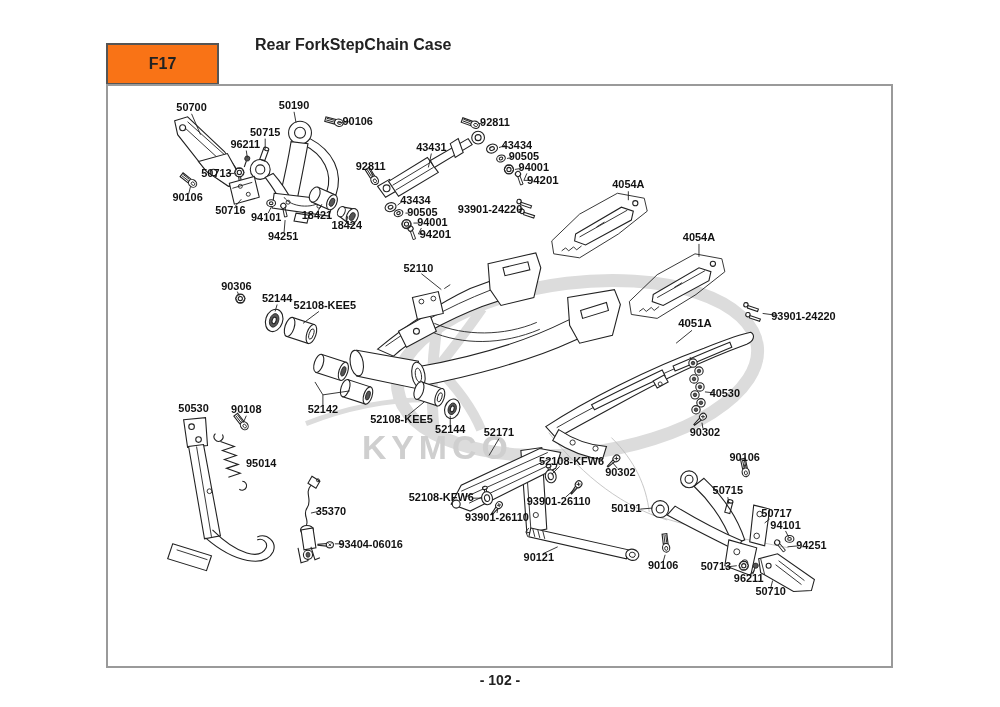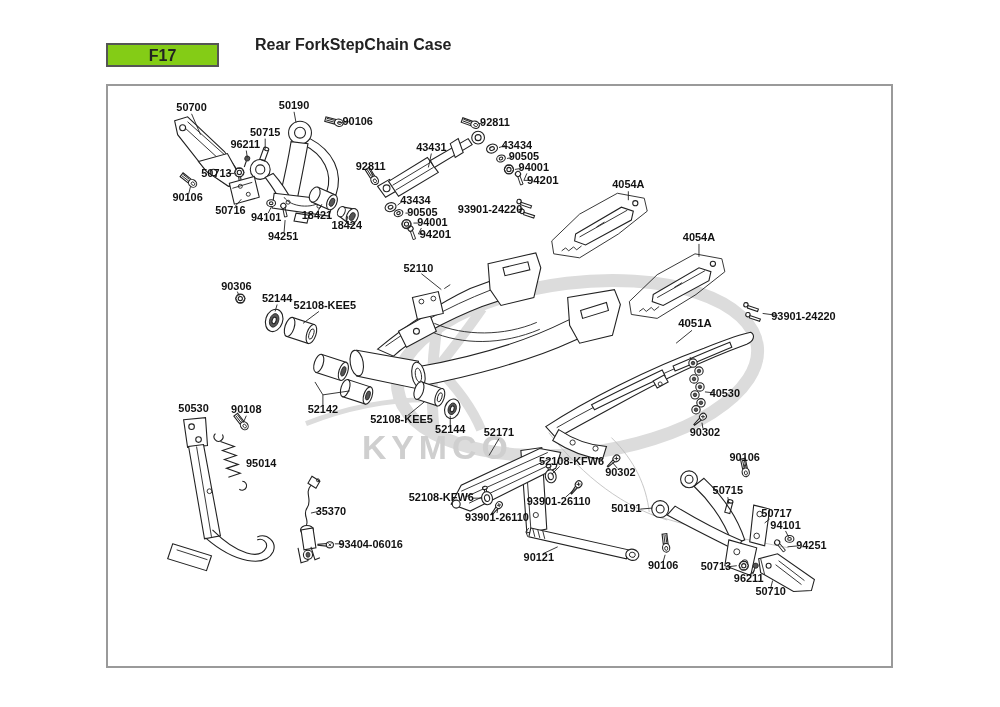--- a/index.html
+++ b/index.html
@@ -1,20 +1,20 @@
 <!DOCTYPE html>
 <html><head>
 <meta charset="utf-8">
 <style>
   html,body{margin:0;padding:0;background:#fff;}
   .sheet{position:relative;width:1000px;height:707px;background:#fff;overflow:hidden;
          font-family:"Liberation Sans",sans-serif;}
-  .code-box{position:absolute;left:106px;top:43px;width:113px;height:24px;
-            border:2px solid #555;background:#84cc16;box-sizing:border-box;
-            display:flex;align-items:flex-end;justify-content:center;
+  .code-box{position:absolute;left:106px;top:43px;width:113px;height:42px;
+            border:2px solid #555;background:#f97316;box-sizing:border-box;
+            display:flex;align-items:center;justify-content:center;
             font-weight:bold;font-size:16px;color:#222;}
   .title{position:absolute;left:255px;top:36px;font-weight:bold;font-size:16px;color:#222;}
   .frame{position:absolute;left:106px;top:84px;width:787px;height:584px;
          border:2px solid #9a9a9a;box-sizing:border-box;background:#fff;}
   .frame svg{position:absolute;left:0;top:0;width:100%;height:100%;}
   .footer{position:absolute;left:0;right:0;top:672px;text-align:center;
           font-weight:bold;font-size:14px;color:#222;}
   
   .fw{fill:#fff;stroke:#222;stroke-width:1.1;}
   .fd{fill:#555;stroke:#222;stroke-width:.8;}
@@ -437,13 +437,14 @@
         <text x="778" y="518" class="plabel">50717</text>
         <text x="787" y="530" class="plabel">94101</text>
         <text x="813" y="550" class="plabel">94251</text>
         <text x="664" y="570" class="plabel">90106</text>
         <text x="717" y="571" class="plabel">50713</text>
         <text x="750" y="583" class="plabel">96211</text>
         <text x="772" y="597" class="plabel">50710</text>
       </svg>
   </div>
 
+  <div class="footer">- 102 -</div>
 </div>
 
 </body></html>

